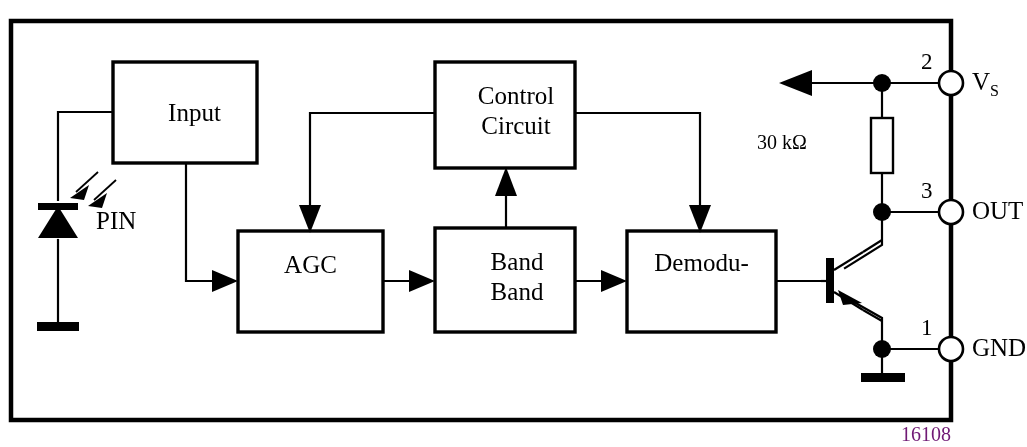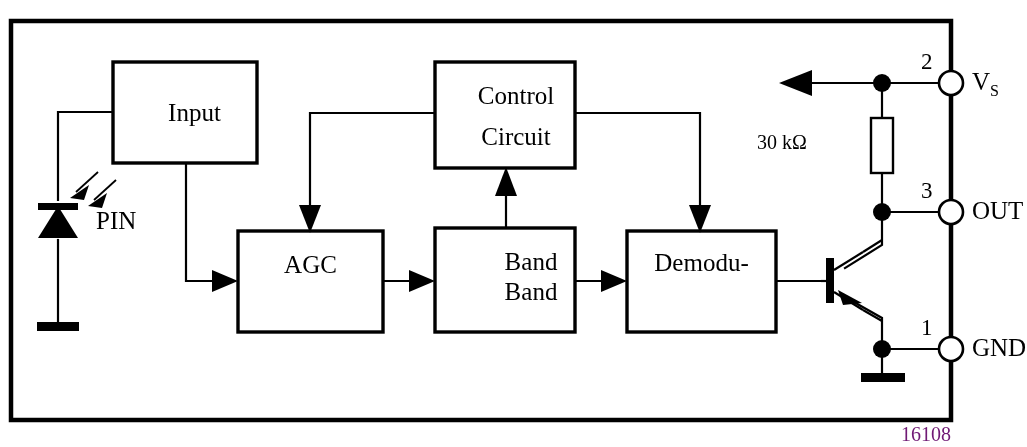--- a/index.html
+++ b/index.html
@@ -138,28 +138,28 @@
   </svg>
 
   <div class="lbl blocklbl" style="left:113px; top:100px; width:163px;">
     <div>Input</div>
   </div>
 
   <div class="lbl blocklbl" style="left:238px; top:252px; width:145px;">
     <div>AGC</div>
   </div>
 
-  <div class="lbl blocklbl" style="left:435px; top:249px; width:164px;padding-left:14px;">
+  <div class="lbl blocklbl" style="left:435px; top:249px; width:164px;">
     <div>Band</div>
     <div style="margin-top:4px;">Band</div>
   </div>
 
   <div class="lbl blocklbl" style="left:435px; top:83px; width:162px;">
     <div>Control</div>
-    <div style="margin-top:15px;">Circuit</div>
+    <div style="margin-top:4px;">Circuit</div>
   </div>
 
   <div class="lbl blocklbl" style="left:624px; top:250px; width:155px;">
     <div>Demodu-</div>
   </div>
 
   <div class="lbl blocklbl" style="left:96px; top:208px; text-align:left;">PIN</div>
 
   <div class="lbl rlbl" style="left:757px; top:132px; text-align:left;">30 kΩ</div>
 

